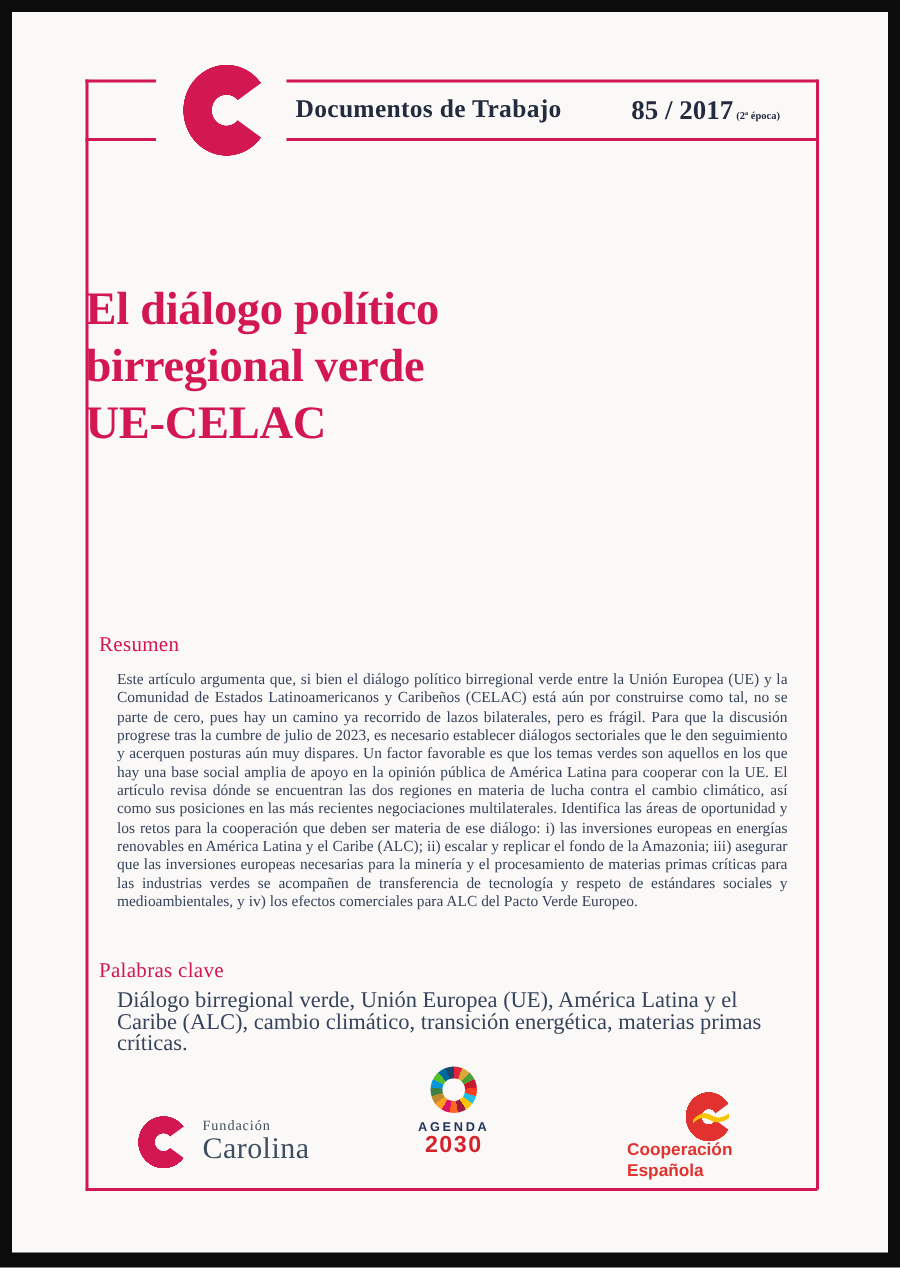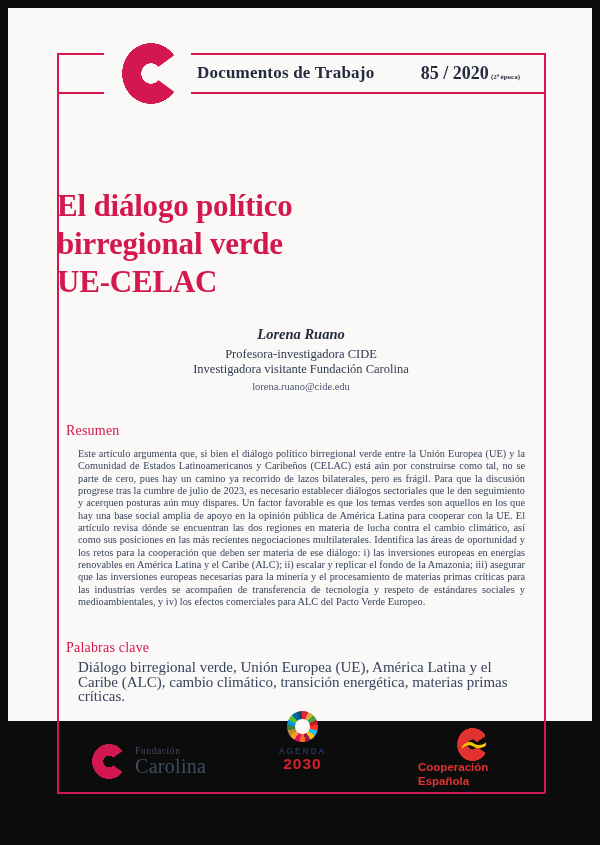--- a/index.html
+++ b/index.html
@@ -4,21 +4,21 @@
 <style>
   :root{
     --crimson:#d31750; --ink:#232b3e; --body:#36435c; --muted:#4b5572;
     --ce-red:#e23230; --agenda-navy:#22345a; --agenda-red:#d5232d;
     --wave-yellow:#f8c400; --carolina-slate:#3e4e60; --paper:#faf9f7; --stage:#0c0c0c;
   }
   *{margin:0;padding:0;box-sizing:border-box;}
   html,body{width:600px;height:845px;}
   body{background:var(--stage);position:relative;overflow:hidden;
        font-family:"Liberation Serif", serif;}
-  .paper{position:absolute;left:8px;top:8px;width:584px;height:713px;
+  .paper{position:absolute;left:8px;top:8px;width:584px;height:827px;
          background:var(--paper);}
   
   .rule{position:absolute;background:var(--crimson);}
   .r-left{left:49px;top:45px;width:1.5px;height:740px;}
   .r-right{left:536px;top:45px;width:1.5px;height:740px;}
   .r-bottom{left:49px;top:784px;width:488px;height:1.5px;}
   .r-band-tl{left:49px;top:45px;width:47px;height:1.5px;}
   .r-band-bl{left:49px;top:84px;width:47px;height:1.5px;}
   .r-band-tr{left:183px;top:45px;width:354px;height:1.5px;}
   .r-band-br{left:183px;top:84px;width:354px;height:1.5px;}
@@ -87,35 +87,29 @@
   <div class="rule r-right"></div>
   <div class="rule r-bottom"></div>
   <div class="rule r-band-tl"></div>
   <div class="rule r-band-bl"></div>
   <div class="rule r-band-tr"></div>
   <div class="rule r-band-br"></div>
 
   <div class="c-ring logo-header"></div>
   <div class="band">
     <span class="series">Documentos de Trabajo</span>
-    <span class="issue"><span>85 / 2020</span><span class="epoca">(2ª época)</span></span>
+    <span class="issue"><span>85 / 2017</span><span class="epoca">(2ª época)</span></span>
   </div>
 
   <h1 class="title">
     <span>El diálogo político</span>
     <span>birregional verde</span>
     <span>UE-CELAC</span>
   </h1>
 
-  <div class="author">
-    <div class="name">Lorena Ruano</div>
-    <div class="role">Profesora-investigadora CIDE</div>
-    <div class="role">Investigadora visitante Fundación Carolina</div>
-    <div class="email">lorena.ruano@cide.edu</div>
-  </div>
 
   <div class="sec-head h-resumen">Resumen</div>
   <p class="abstract">Este artículo argumenta que, si bien el diálogo político birregional verde entre la Unión Europea (UE) y la Comunidad de Estados Latinoamericanos y Caribeños (CELAC) está aún por construirse como tal, no se parte de cero, pues hay un camino ya recorrido de lazos bilaterales, pero es frágil. Para que la discusión progrese tras la cumbre de julio de 2023, es necesario establecer diálogos sectoriales que le den seguimiento y acerquen posturas aún muy dispares. Un factor favorable es que los temas verdes son aquellos en los que hay una base social amplia de apoyo en la opinión pública de América Latina para cooperar con la UE. El artículo revisa dónde se encuentran las dos regiones en materia de lucha contra el cambio climático, así como sus posiciones en las más recientes negociaciones multilaterales. Identifica las áreas de oportunidad y los retos para la cooperación que deben ser materia de ese diálogo: i) las inversiones europeas en energías renovables en América Latina y el Caribe (ALC); ii) escalar y replicar el fondo de la Amazonia; iii) asegurar que las inversiones europeas necesarias para la minería y el procesamiento de materias primas críticas para las industrias verdes se acompañen de transferencia de tecnología y respeto de estándares sociales y medioambientales, y iv) los efectos comerciales para ALC del Pacto Verde Europeo.</p>
 
   <div class="sec-head h-claves">Palabras clave</div>
   <p class="keywords">Diálogo birregional verde, Unión Europea (UE), América Latina y el Caribe (ALC), cambio climático, transición energética, materias primas críticas.</p>
 
   <div class="fc-group">
     <div class="c-ring logo-fc-small"></div>
     <div class="fc-text">

